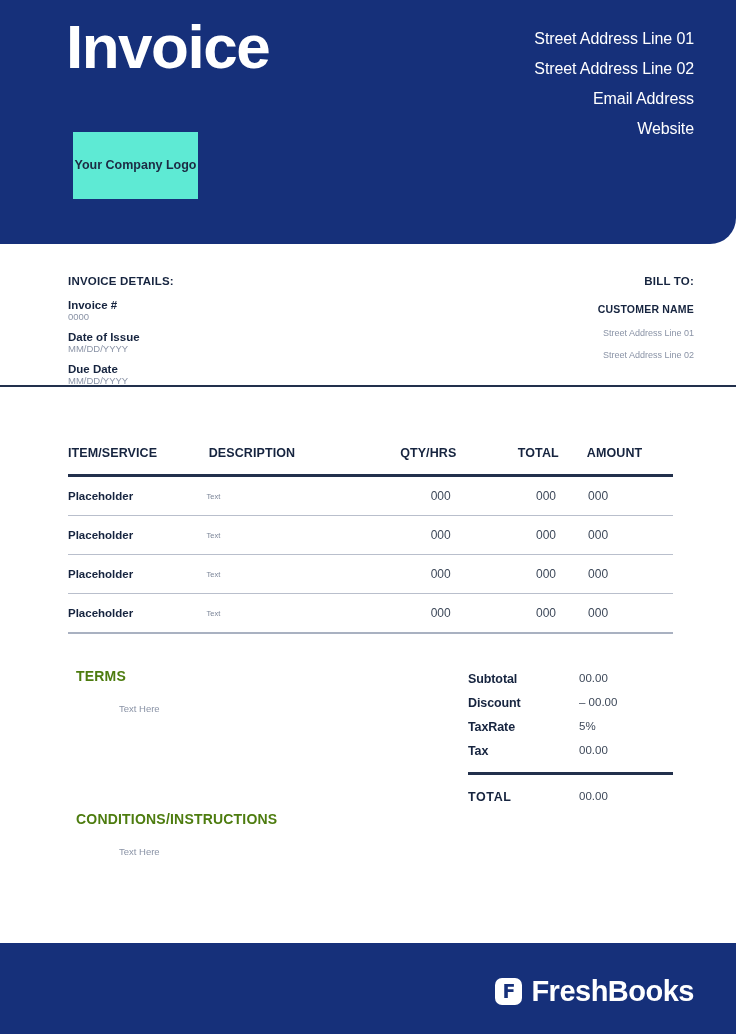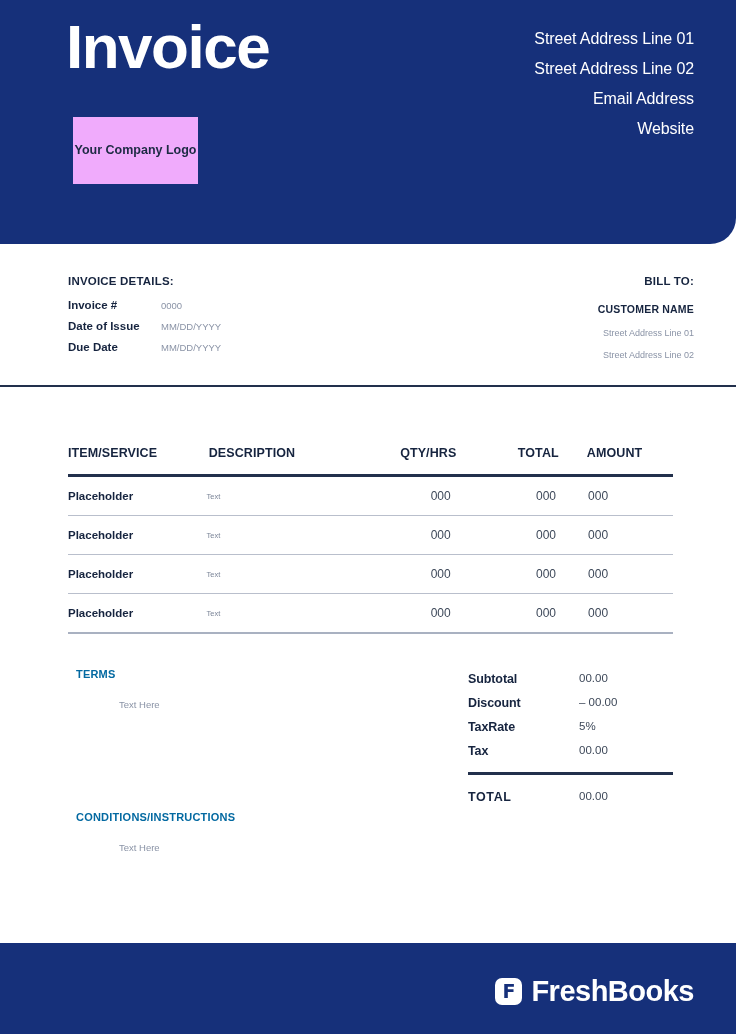--- a/index.html
+++ b/index.html
@@ -35,24 +35,24 @@
     top: 14px;
     color: #ffffff;
     font-size: 62px;
     font-weight: bold;
     letter-spacing: -1.5px;
     line-height: 1.05;
   }
   .logo-box {
     position: absolute;
     left: 73px;
-    top: 117px;
+    top: 132px;
     width: 125px;
     height: 67px;
-    background: #f0abfc;
+    background: #5eead4;
     display: flex;
     align-items: center;
     justify-content: center;
     text-align: center;
   }
   .logo-box-text {
     color: #1c2a43;
     font-size: 12.5px;
     font-weight: bold;
     line-height: 1.35;
@@ -89,20 +89,21 @@
     font-size: 11.5px;
     font-weight: bold;
     color: #16243f;
     letter-spacing: 0.2px;
     margin-bottom: 12px;
   }
   .meta-row {
     display: flex;
     margin-bottom: 9px;
     align-items: baseline;
+    flex-direction: column;
   }
   .meta-label {
     width: 93px;
     font-size: 11.5px;
     font-weight: bold;
     color: #16243f;
   }
   .meta-value {
     font-size: 9.5px;
     color: #8a93a6;
@@ -207,23 +208,23 @@
   }
 
   
   .terms {
     position: absolute;
     left: 76px;
     top: 668px;
     width: 330px;
   }
   .block-title {
-    font-size: 11px;
-    font-weight: bold;
-    color: #0369a1;
+    font-size: 14px;
+    font-weight: bold;
+    color: #4d7c0f;
     letter-spacing: 0.2px;
   }
   .block-text {
     font-size: 9.5px;
     color: #8a93a6;
     margin-top: 19px;
     margin-left: 43px;
   }
   .conditions {
     position: absolute;

